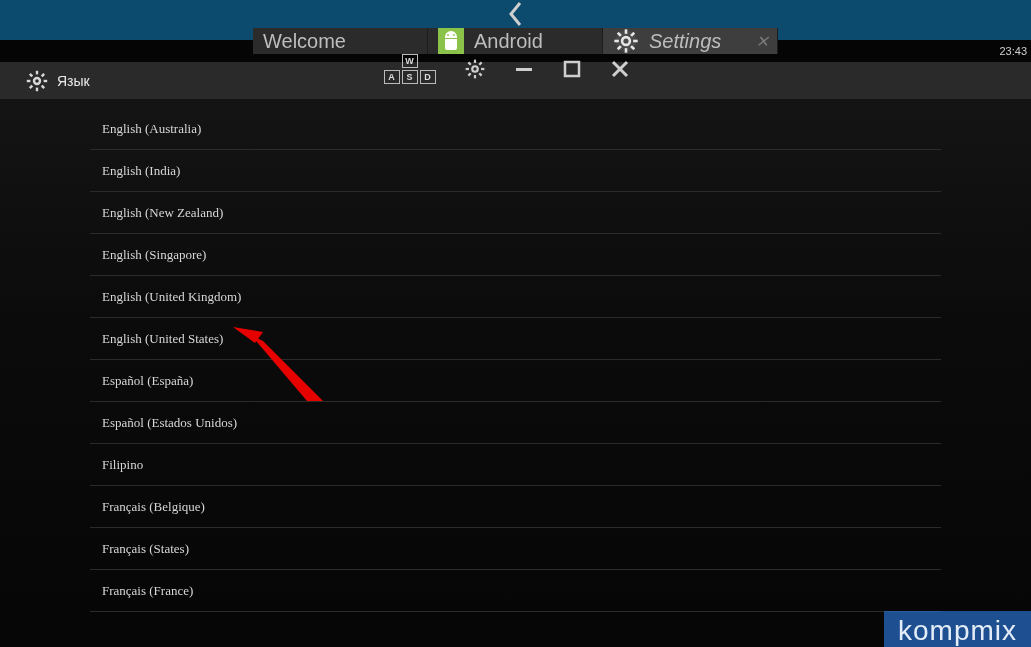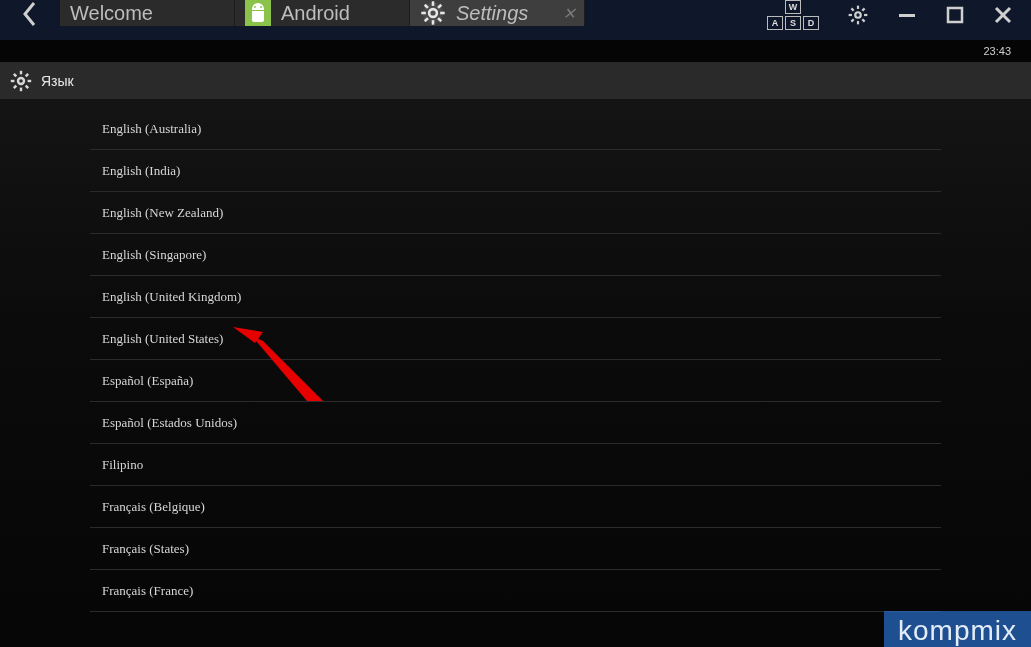--- a/index.html
+++ b/index.html
@@ -7,23 +7,24 @@
     width: 1031px;
     height: 647px;
     background: #000;
     font-family: Arial, Helvetica, sans-serif;
     overflow: hidden;
     color: #fff;
   }
   
   .titlebar {
     height: 40px;
-    background: #0f172a;
-    display: flex;
-    align-items: flex-start;
+    background: #0c4a6e;
+    display: flex;
+    align-items: center;
+    flex-direction: column;
   }
   .back-btn {
     width: 60px;
     display: flex;
     align-items: center;
     justify-content: center;
     color: #cfcfcf;
   }
   .tabs {
     display: flex;
@@ -79,33 +80,33 @@
   .wasd .empty { border: none; }
   .sys-btn { color: #d0d0d0; display:flex; align-items:center; }
 
   
   .statusbar {
     height: 22px;
     background: #050505;
     display: flex;
     justify-content: flex-end;
     align-items: center;
-    padding-right: 20px;
+    padding-right: 4px;
     color: #cfcfcf;
     font-size: 11px;
   }
 
   
   .subheader {
     height: 38px;
     background: #2a2a2a;
     display: flex;
     align-items: center;
     gap: 8px;
-    padding-left: 9px;
+    padding-left: 25px;
     color: #e9e9e9;
     font-size: 14px;
     border-bottom: 1px solid #151515;
   }
 
   
   .content {
     position: relative;
     height: calc(100% - 40px - 22px - 38px);
     background: linear-gradient(180deg, #141414 0%, #0b0b0b 40%, #060606 100%);

